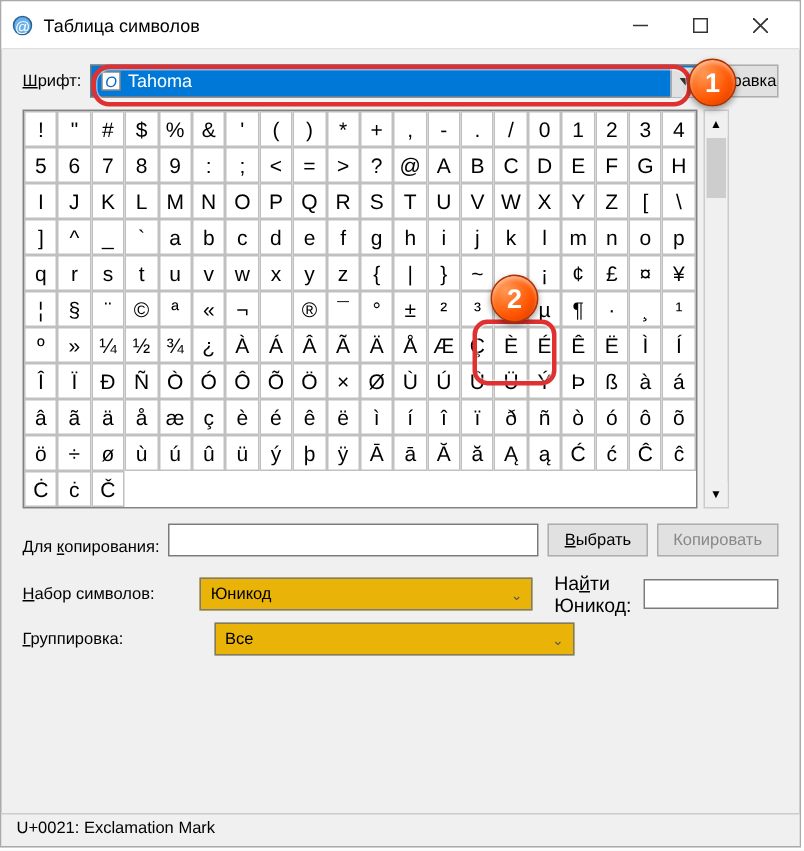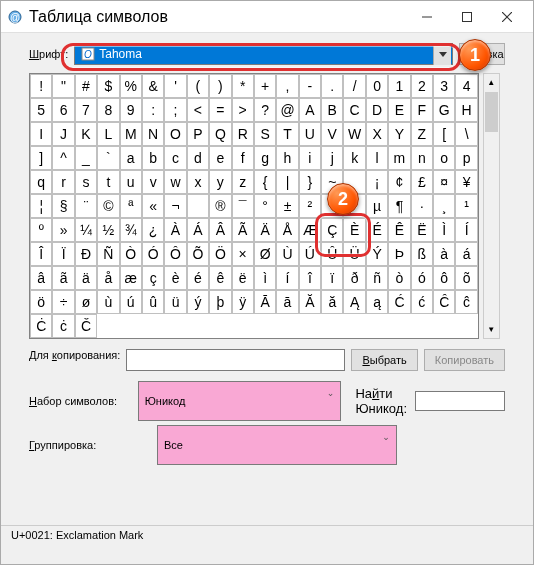--- a/index.html
+++ b/index.html
@@ -1,52 +1,52 @@
 <!DOCTYPE html>
 <html><head>
 <meta charset="utf-8">
 <style>
 * { box-sizing: border-box; margin: 0; padding: 0; }
 body { font-family: Tahoma, sans-serif; font-size: 11px; background: #fff; width: 536px; height: 567px; position: relative; }
 .window { border: 1px solid #aaa; width: 534px; height: 565px; background: #f0f0f0; position: relative; }
 .titlebar { height: 32px; display: flex; align-items: center; padding: 0 6px; background: #fff; border-bottom: 1px solid #e0e0e0; }
 .titlebar-icon { width: 16px; height: 16px; margin-right: 6px; display: inline-block; }
-.title-text { flex: 1; font-size: 16px; }
+.title-text { flex: 1; font-size: 12px; }
 .win-btns { display: flex; gap: 0; }
 .win-btn { width: 40px; height: 28px; display: flex; align-items: center; justify-content: center; font-size: 12px; color: #333; }
 .win-btn-close { width: 40px; }
-.content { padding: 10px 28px; }
+.content { padding: 10px 14px; }
 .row { display: flex; align-items: center; margin-bottom: 8px; gap: 6px; }
 .label { font-size: 11px; }
 .font-select-wrap { flex: 1; position: relative; }
 .font-select { width: 100%; height: 22px; border: 1px solid #7a7a7a; background: #0078d7; color: #fff; display: flex; align-items: center; padding: 0 6px; font-size: 12px; position: relative; }
 .font-select-arrow { width: 18px; height: 20px; background: #e1e1e1; position: absolute; right: 1px; top: 1px; display: flex; align-items: center; justify-content: center; border-left: 1px solid #aaa; color: #333; }
 .help-btn { width: 46px; height: 22px; border: 1px solid #adadad; background: #e1e1e1; display: flex; align-items: center; justify-content: center; }
 .grid-area { display: flex; gap: 4px; }
 .char-grid { border: 1px solid #828282; background: #fff; display: grid; grid-template-columns: repeat(20, 22.4px); grid-auto-rows: 24px; }
 .char-cell { border: 1px solid #c0c0c0; display: flex; align-items: center; justify-content: center; font-size: 14px; background: #fff; cursor: pointer; font-family: Tahoma, sans-serif; }
 .scrollbar { width: 17px; background: #f0f0f0; border: 1px solid #ccc; display: flex; flex-direction: column; }
 .scroll-btn { height: 17px; background: #f0f0f0; display: flex; align-items: center; justify-content: center; font-size: 8px; }
 .scroll-thumb { height: 40px; background: #cdcdcd; margin: 1px; }
 .scroll-track { flex: 1; }
-.copy-row { display: flex; align-items: flex-start; gap: 6px; margin-top: 10px; }
+.copy-row { display: flex; align-items: flex-end; gap: 6px; margin-top: 10px; }
 .copy-input { flex: 1; height: 22px; border: 1px solid #7a7a7a; background: #fff; padding: 0 4px; }
 .btn { height: 22px; padding: 0 10px; border: 1px solid #adadad; background: #e1e1e1; font-size: 11px; display: flex; align-items: center; justify-content: center; }
 .btn:disabled, .btn.disabled { color: #888; }
 .check-row { display: flex; align-items: center; gap: 4px; margin-top: 10px; }
 .params { margin-top: 10px; }
 .param-row { display: flex; align-items: center; gap: 8px; margin-bottom: 4px; }
 .param-label { width: 120px; }
-.param-select { width: 240px; height: 40px; border: 1px solid #7a7a7a; background: #f9a8d4; display: flex; align-items: center; padding: 0 6px; position: relative; }
+.param-select { width: 240px; height: 22px; border: 1px solid #7a7a7a; background: #eab308; display: flex; align-items: center; padding: 0 6px; position: relative; }
 .param-select-arrow { position: absolute; right: 2px; top: 2px; width: 16px; height: 18px; display: flex; align-items: center; justify-content: center; font-size: 9px; color: #555; }
 .find-group { display: flex; flex-direction: column; gap: 2px; margin-left: 6px; }
 .find-input { width: 90px; height: 20px; border: 1px solid #7a7a7a; background: #fff; }
 .search-row { display: flex; align-items: center; gap: 8px; margin-top: 4px; }
 .search-input { width: 240px; height: 22px; border: 1px solid #7a7a7a; background: #fff; }
-.status { position: absolute; bottom: 0; left: 0; right: 0; height: 39px; padding: 3px 10px; border-top: 1px solid #ccc; background: #f0f0f0; font-size: 11px; }
+.status { position: absolute; bottom: 0; left: 0; right: 0; height: 22px; padding: 3px 10px; border-top: 1px solid #ccc; background: #f0f0f0; font-size: 11px; }
 .badge { position: absolute; width: 32px; height: 32px; border-radius: 50%; background: radial-gradient(circle at 30% 30%, #ff9955, #ff5500 60%, #cc3300); color: #fff; font-weight: bold; font-size: 18px; display: flex; align-items: center; justify-content: center; box-shadow: 0 2px 4px rgba(0,0,0,0.4), inset 0 2px 3px rgba(255,255,255,0.5); border: 1px solid #aa3300; z-index: 10; }
 .ring1 { position: absolute; border: 3px solid #e03030; border-radius: 12px; pointer-events: none; z-index: 5; box-shadow: 0 0 0 1px rgba(255,255,255,0.5) inset; }
 .underline { text-decoration: underline; }
 </style>
 </head>
 <body>
 
 <div class="window">
   <div class="titlebar">
     <span class="titlebar-icon">

